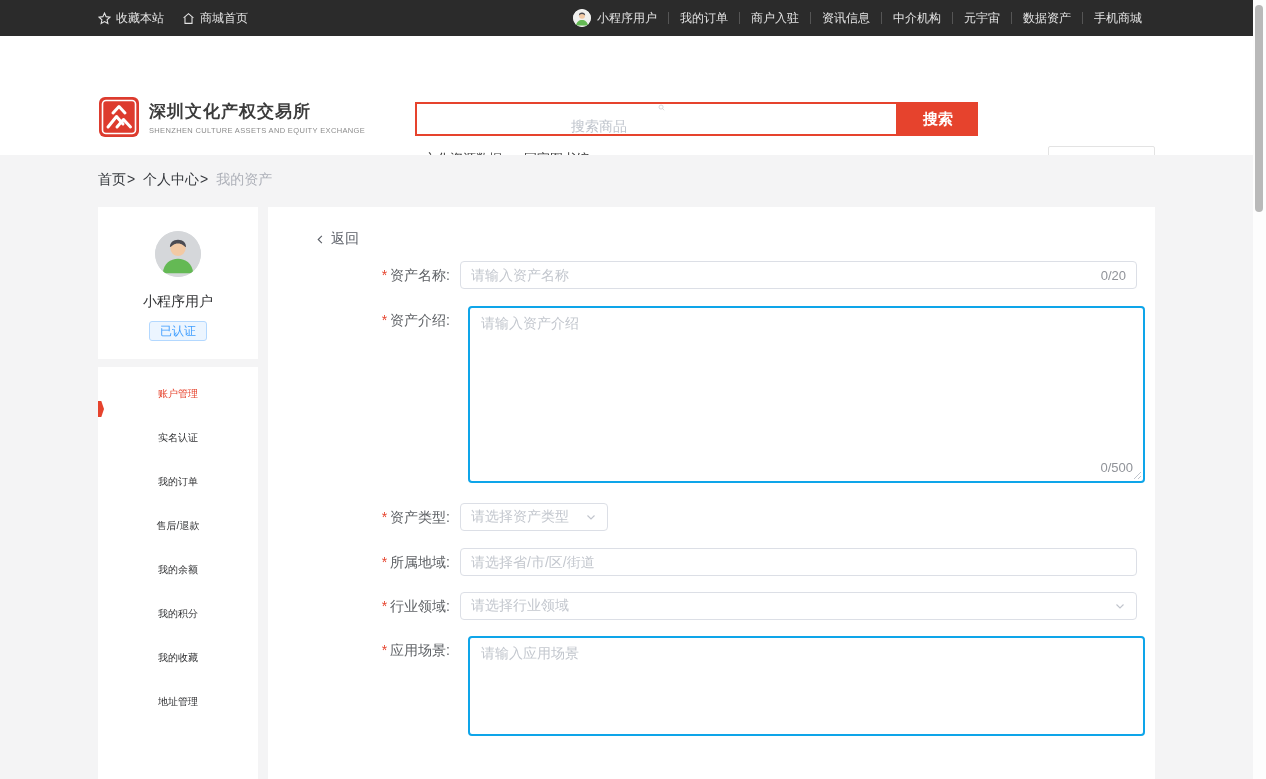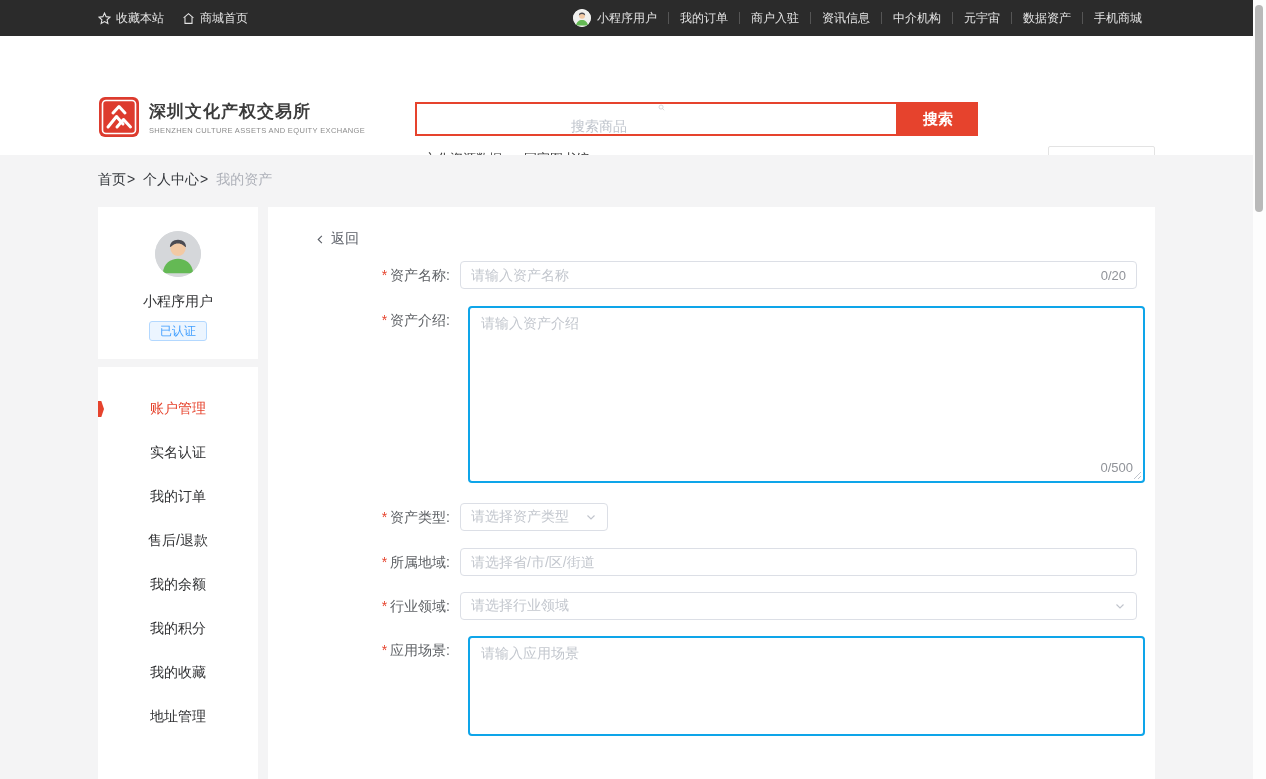--- a/index.html
+++ b/index.html
@@ -42,22 +42,22 @@
   .breadcrumb .sep { margin:0 4px 0 1px; }
   .breadcrumb .current { color:#adb0b8; }
 
   .sidebar { position:absolute; left:98px; top:52px; width:160px; }
   .profile-card { background:#fff; height:152px; display:flex; flex-direction:column; align-items:center; }
   .avatar-lg { width:46px; height:46px; border-radius:50%; overflow:hidden; background:#d5d7da; margin-top:24px; }
   .uname { margin-top:16px; font-size:14px; color:#303133; }
   .badge { margin-top:10px; font-size:12px; color:#409eff; background:#ecf5ff;
     border:1px solid #b3d8ff; border-radius:3px; padding:2px 10px; line-height:14px; }
   .menu-card { background:#fff; margin-top:8px; height:419px; padding-top:20px; overflow:hidden; }
-  .menu-item { position:relative; height:44px; display:flex; align-items:center;
-    justify-content:center; font-size:14px; color:#303133; cursor:pointer; }
+  .menu-item { position:relative; height:44px; display:flex; 
+    justify-content:center; font-size:10px; color:#303133; cursor:pointer; }
   .menu-item.active { color:#e6432d; }
   .menu-item.active .marker { position:absolute; left:0; top:14px; width:6px; height:16px;
     background:#e6432d; clip-path:polygon(0 0,55% 0,100% 50%,55% 100%,0 100%); }
 
   .main-card { position:absolute; left:268px; top:52px; width:887px; height:572px;
     background:#fff; padding-top:23px; overflow:hidden; }
   .back-link { display:flex; align-items:center; gap:5px; margin-left:47px;
     font-size:14px; color:#5a5e66; cursor:pointer; width:70px; }
   .section-title { display:flex; align-items:center; margin:31px 0 0 62px; }
   .section-title .bar { width:4px; height:18px; background:#e6432d; margin-right:8px; }

